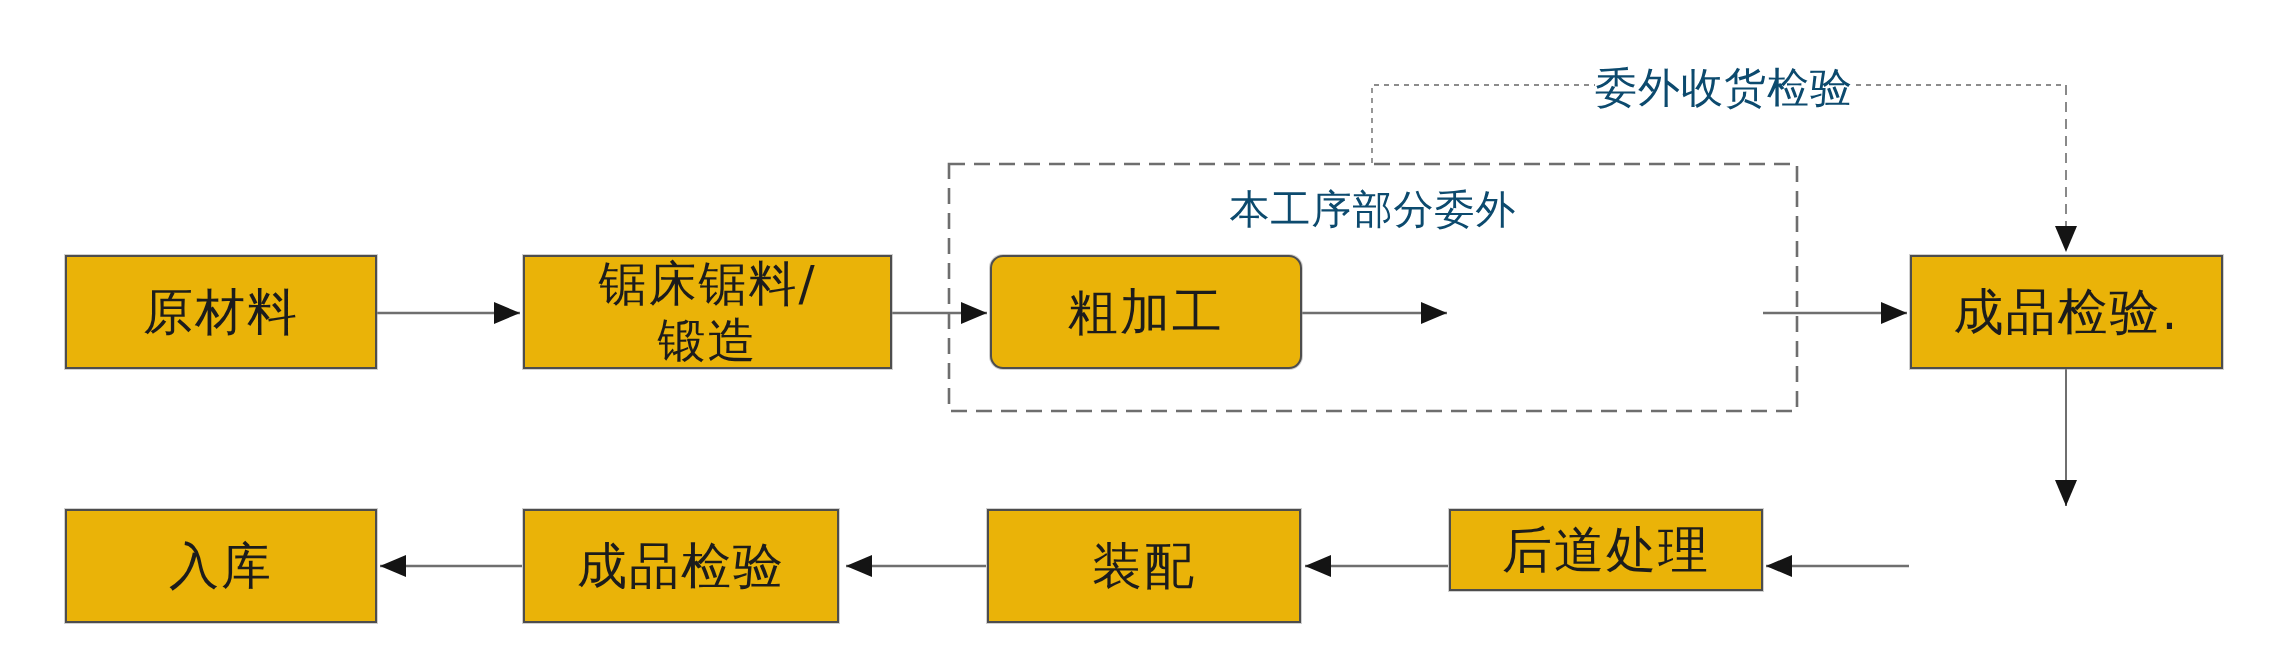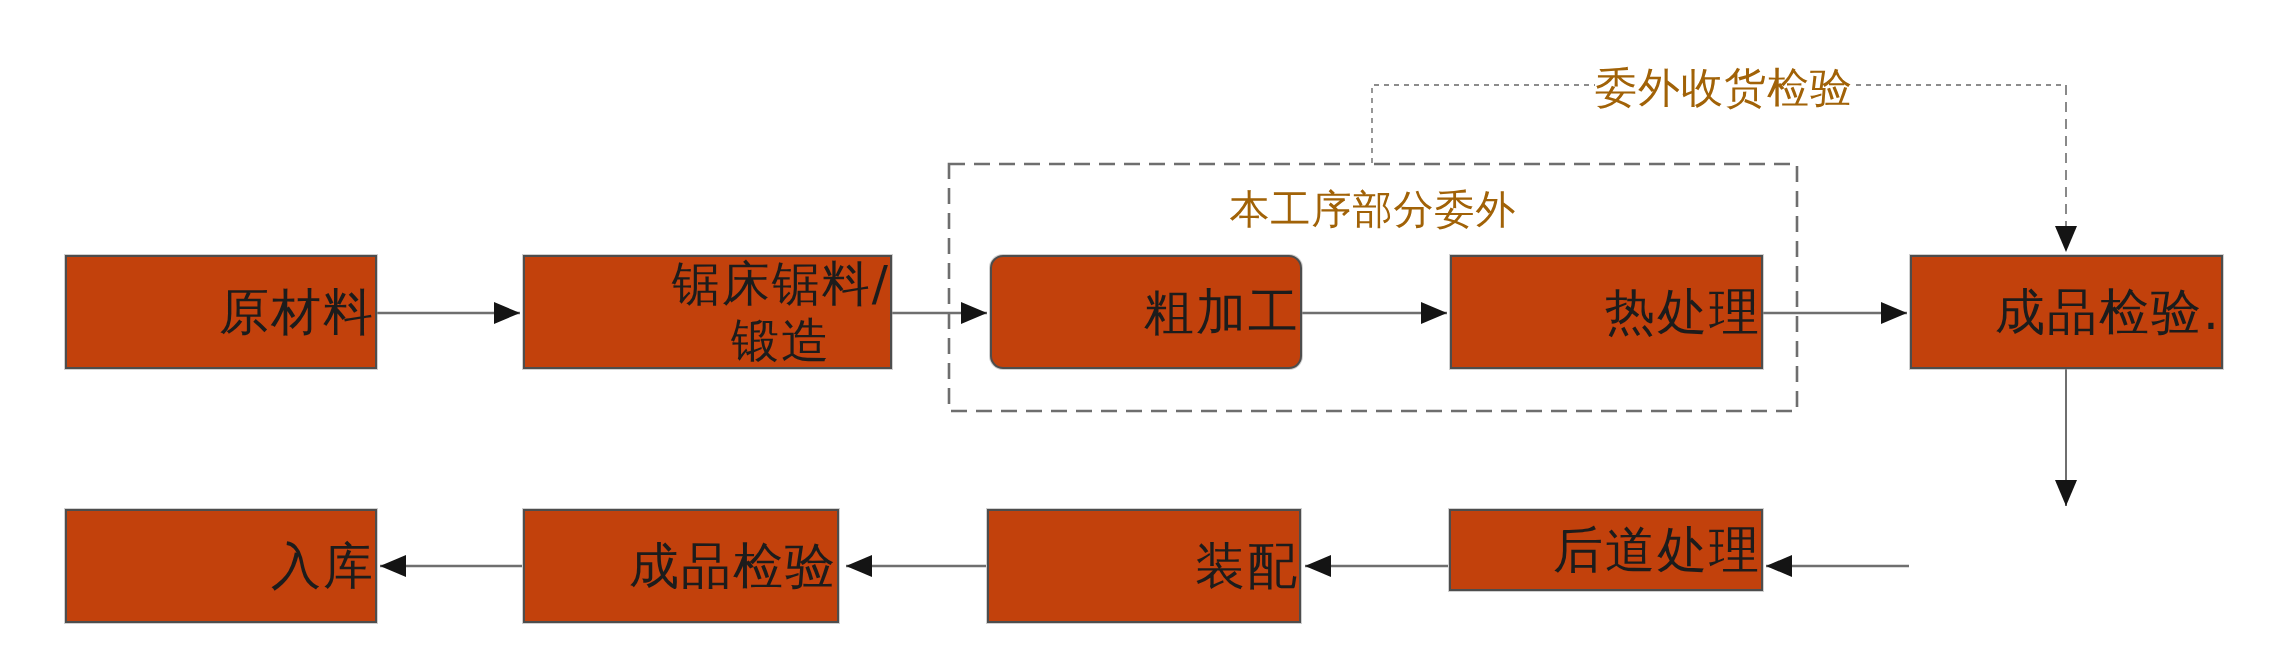--- a/index.html
+++ b/index.html
@@ -20,41 +20,41 @@
   .wires {
     position: absolute;
     left: 0;
     top: 0;
     width: 2282px;
     height: 660px;
   }
   .node {
     position: absolute;
     box-sizing: border-box;
-    background: #c2410c;
+    background: #eab308;
     border: 2px solid #4d4d4d;
     box-shadow: 0 0 0 1px rgba(150,150,150,0.45);
     display: flex;
     align-items: center;
-    justify-content: flex-end;
+    justify-content: center;
     text-align: center;
     font-size: 50px;
     letter-spacing: 2px;
     color: #1c1c1c;
     line-height: 1.1;
   }
   .node .two-line {
     font-size: 48px;
     line-height: 1.18;
   }
   .node .two-line span { display: block; }
   .float-label {
     position: absolute;
     text-align: center;
-    color: #a16207;
+    color: #0c4a6e;
     white-space: nowrap;
   }
   .group-label {
     font-size: 40px;
     letter-spacing: 1px;
   }
   .callout-label {
     font-size: 42px;
     letter-spacing: 1px;
   }
@@ -98,23 +98,20 @@
     <span class="two-line">
       <span>锯床锯料/</span>
       <span>锻造</span>
     </span>
   </div>
 
   <div class="node" style="left:990px; top:255px; width:312px; height:114px;border-radius:13px;">
     <span>粗加工</span>
   </div>
 
-  <div class="node" style="left:1450px; top:255px; width:313px; height:114px;">
-    <span>热处理</span>
-  </div>
 
   <div class="node" style="left:1910px; top:255px; width:313px; height:114px;">
     <span>成品检验.</span>
   </div>
 
 
   <div class="node" style="left:1449px; top:509px; width:314px; height:82px;">
     <span>后道处理</span>
   </div>
 

